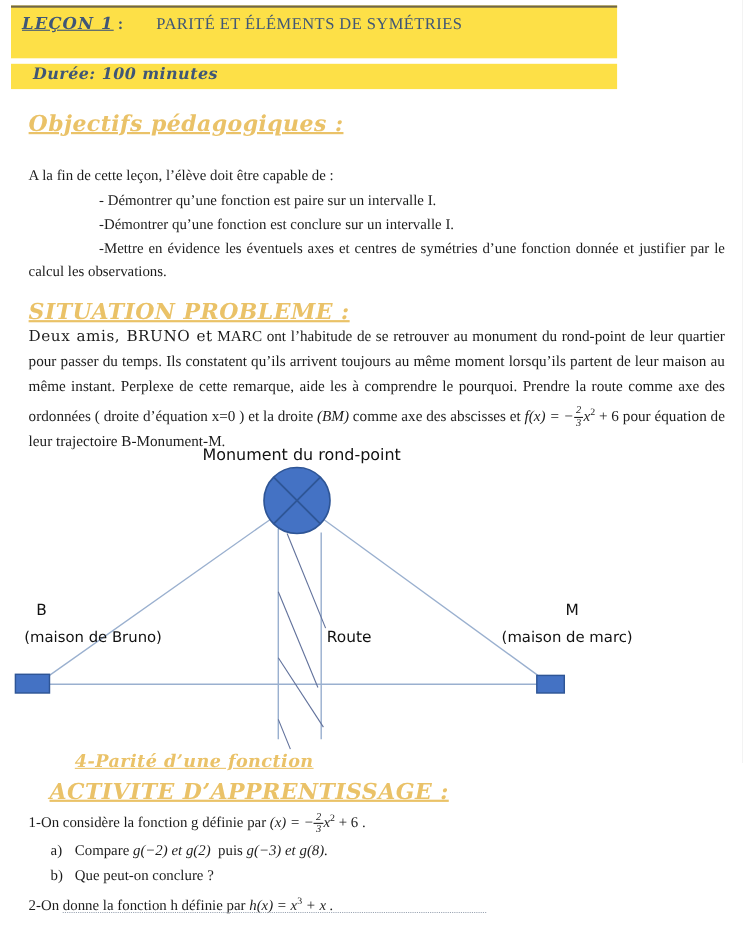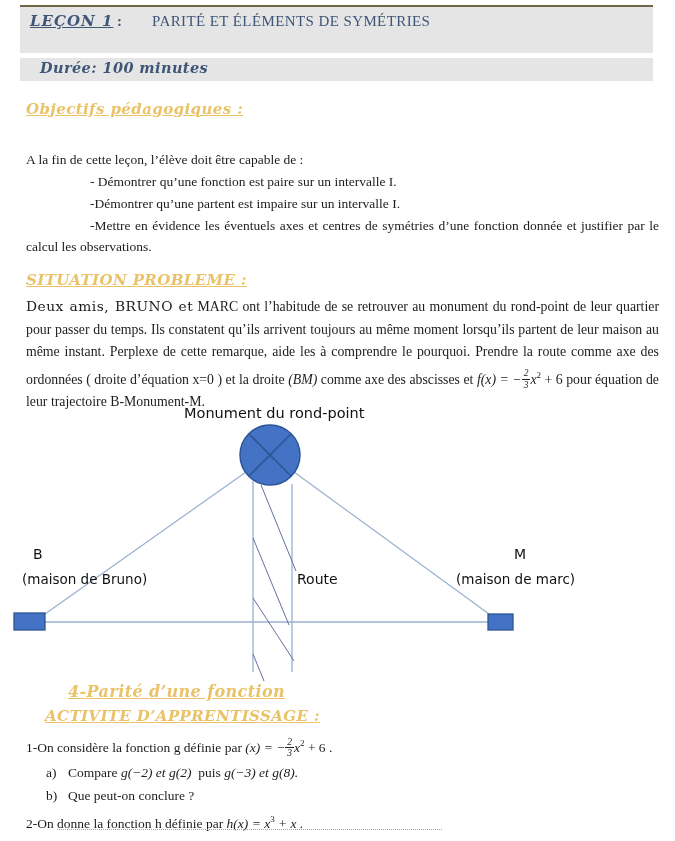--- a/index.html
+++ b/index.html
@@ -2,41 +2,41 @@
 <html><head>
 <meta charset="utf-8">
 <style>
   html,body{margin:0;padding:0;background:#e9e9e9;}
   .page{
     position:relative;width:675px;height:841px;background:#ffffff;
     font-family:"Liberation Serif",serif;color:#1c1c1c;overflow:hidden;
     margin:0 auto;
   }
   
-  .band{position:absolute;left:20px;width:633px;background:#e5e5e5;box-sizing:border-box;}
+  .band{position:absolute;left:10px;width:551px;background:#fde047;box-sizing:border-box;}
   .band1{top:5px;height:48px;border-top:2px solid #6f6648;padding:5px 0 0 10px;}
   .band2{top:58px;height:23px;padding:1px 0 0 20px;}
   .lesson-label{
     font-family:"DejaVu Serif",serif;font-style:italic;font-weight:bold;
     color:#3f5677;font-size:15px;text-decoration:underline;letter-spacing:1px;
   }
   .lesson-sep{color:#3f5677;font-size:15px;font-weight:bold;}
   .lesson-title{
     color:#3f5677;font-size:15px;margin-left:26px;font-weight:500;
     letter-spacing:0.4px;
   }
   .duration{
     font-family:"DejaVu Serif",serif;font-style:italic;font-weight:bold;
     color:#3f5677;font-size:14.5px;letter-spacing:0.4px;
   }
   
   .gold-heading{
     position:absolute;left:26px;
     font-family:"DejaVu Serif",serif;font-style:italic;font-weight:bold;
-    color:#eac268;text-decoration:underline;font-size:15px;letter-spacing:0.4px;
+    color:#eac268;text-decoration:underline;font-size:20px;letter-spacing:0.4px;
     white-space:nowrap;
   }
   .obj-heading{top:100px;}
   .sit-heading{top:271px;}
   .parite-heading{top:682px;left:68px;font-size:16px;}
   .activite-heading{top:707px;left:45px;}
   
   .para{position:absolute;left:26px;width:633px;font-size:13.5px;line-height:21px;}
   .obj-intro{top:149px;}
   .obj-item1{top:171px;padding-left:64px;box-sizing:border-box;}
@@ -71,21 +71,21 @@
     <span class="lesson-title">PARITÉ ET ÉLÉMENTS DE SYMÉTRIES</span>
   </div>
 
   <div class="band band2">
     <span class="duration">Durée: 100 minutes</span>
   </div>
 
   <div class="gold-heading obj-heading">Objectifs pédagogiques :</div>
   <div class="para obj-intro">A la fin de cette leçon, l’élève doit être capable de :</div>
   <div class="para obj-item1">- Démontrer qu’une fonction est paire sur un intervalle I.</div>
-  <div class="para obj-item2">-Démontrer qu’une partent est impaire sur un intervalle I.</div>
+  <div class="para obj-item2">-Démontrer qu’une fonction est conclure sur un intervalle I.</div>
   <div class="para obj-item3">-Mettre en évidence les éventuels axes et centres de symétries d’une fonction donnée et justifier par le calcul les observations.</div>
 
   <div class="gold-heading sit-heading">SITUATION PROBLEME :</div>
   <div class="para sit-para">
     <span class="lead-italic">Deux amis, BRUNO et</span><span> MARC ont l’habitude de se retrouver au monument du rond-point de leur quartier pour passer du temps. Ils constatent qu’ils arrivent toujours au même  moment lorsqu’ils partent de leur maison au même instant. Perplexe de cette remarque, aide les à comprendre le pourquoi. Prendre la route comme axe des ordonnées ( droite d’équation x=0 ) et la droite </span><span class="mi">(BM)</span><span> comme axe des abscisses et </span><span class="mi">f(x) = −</span><span class="frac"><span class="num">2</span><span class="den">3</span></span><span class="mi">x</span><sup>2</sup><span> + 6 </span><span>pour équation de leur trajectoire B-Monument-M.</span>
   </div>
 
   <svg class="diagram" viewBox="0 0 675 290">
 
     <text x="184" y="25" font-size="14.5">Monument du rond-point</text>

